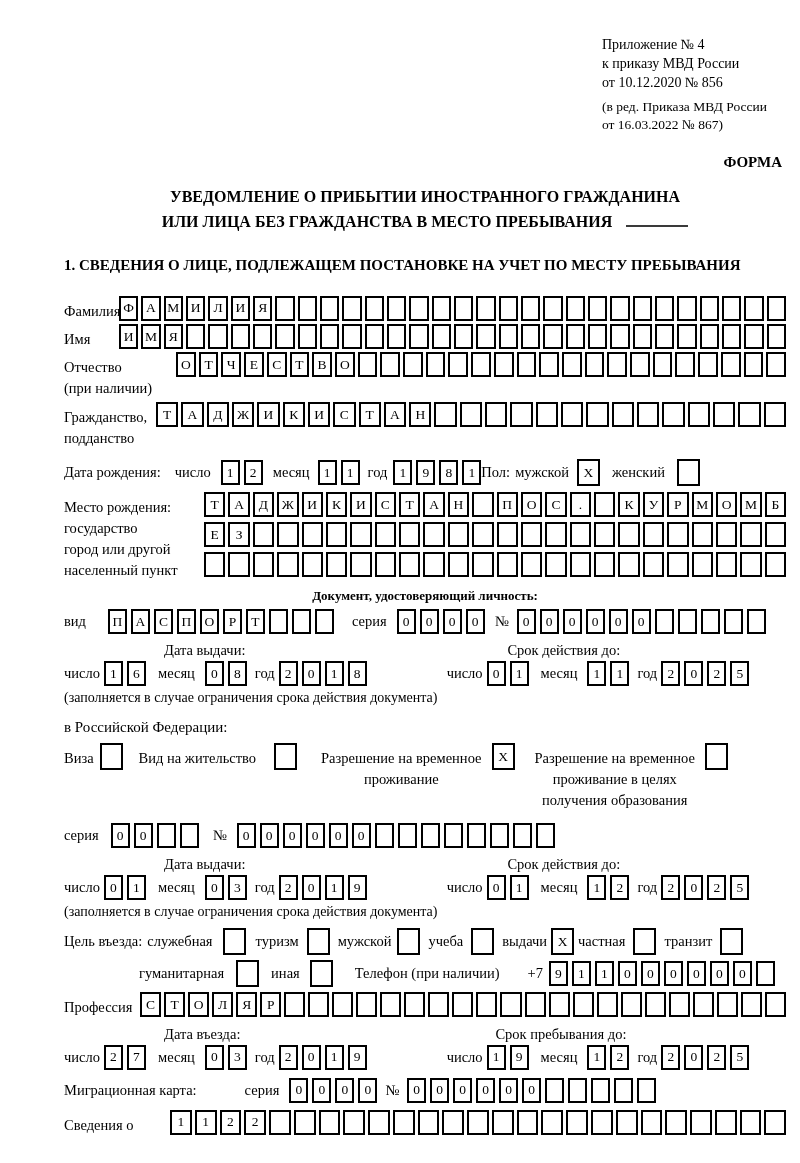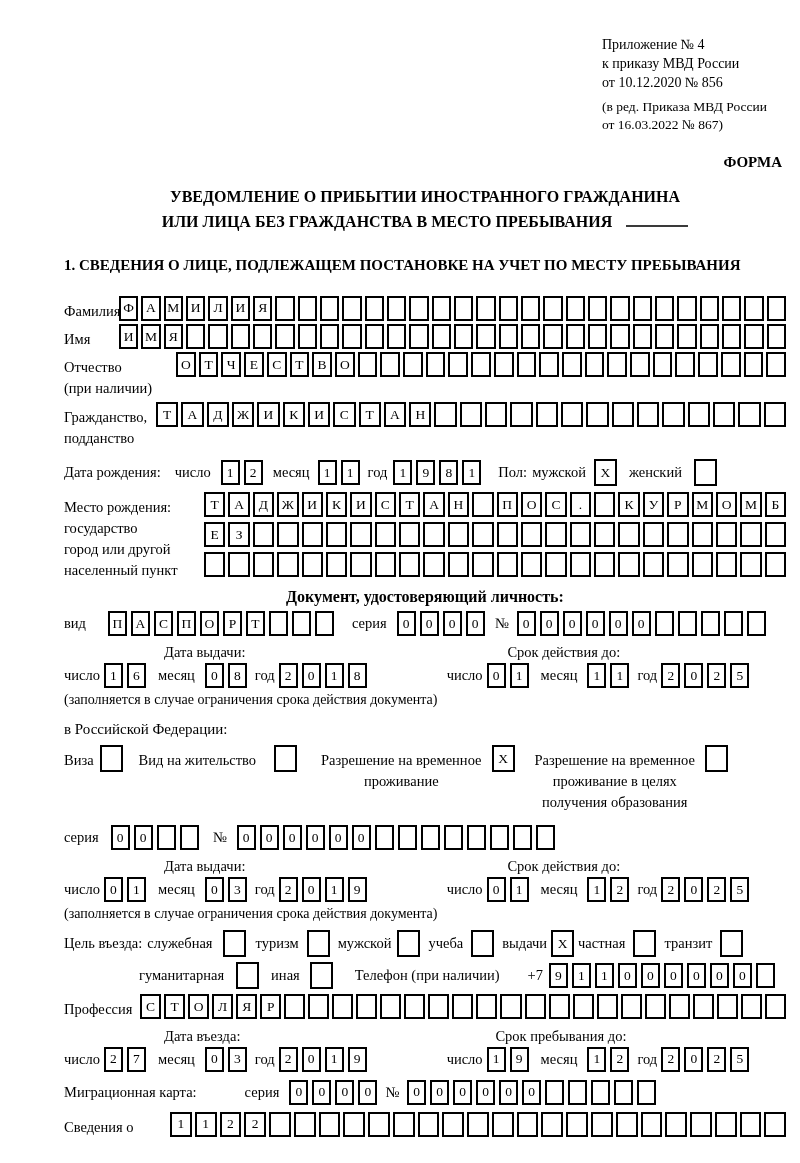--- a/index.html
+++ b/index.html
@@ -19,21 +19,21 @@
   .fill{flex:1}
   .fill .cell{flex:1;width:auto}
   .grp{display:inline-flex;gap:4px}
   .iline{display:flex;align-items:center;font-size:14.5px}
   .stack{line-height:1.45}
   .dheads{display:flex;font-size:14.5px;margin-top:8px}
   .note{font-size:14px;text-align:left;margin-top:4px;padding-right:14px}
   .opt{display:flex;align-items:flex-start;gap:10px}
   .opttxt{font-size:14.5px;text-align:center;line-height:1.45}
   .cb .cell{width:23px;height:27px}
-  .doc-head{font-weight:bold;font-size:16px;text-align:center;margin-top:7px}
+  .doc-head{font-weight:bold;font-size:13px;text-align:center;margin-top:7px}
   .sp{flex-shrink:0}
 </style>
 </head>
 <body>
 
 <div class="page">
 
   <div class="hdr">
     <div>Приложение № 4</div>
     <div>к приказу МВД России</div>
@@ -206,21 +206,21 @@
         <span class="cell">1</span>
         <span class="cell">1</span>
       </span>
     <span class="sp" style="margin-left:8px">год</span>
     <span class="cells grp" style="margin-left:6px">
         <span class="cell">1</span>
         <span class="cell">9</span>
         <span class="cell">8</span>
         <span class="cell">1</span>
       </span>
-    <span class="sp" style="margin-left:17px">Пол:</span>
+    <span class="sp" style="margin-left:0">Пол:</span>
     <span class="sp" style="margin-left:5px">мужской</span>
     <span class="cells cb" style="margin-left:8px">
         <span class="cell">X</span>
       </span>
     <span class="sp" style="margin-left:12px">женский</span>
     <span class="cells cb" style="margin-left:12px">
         <span class="cell"></span>
       </span>
   </div>
 

